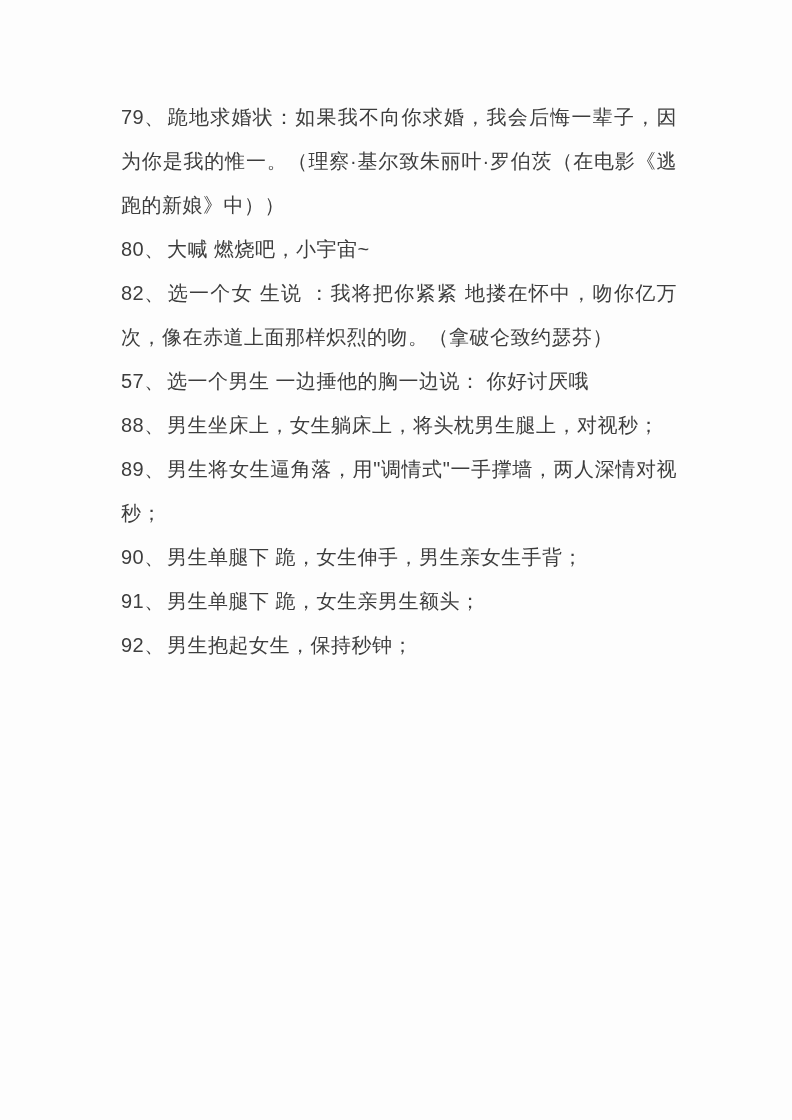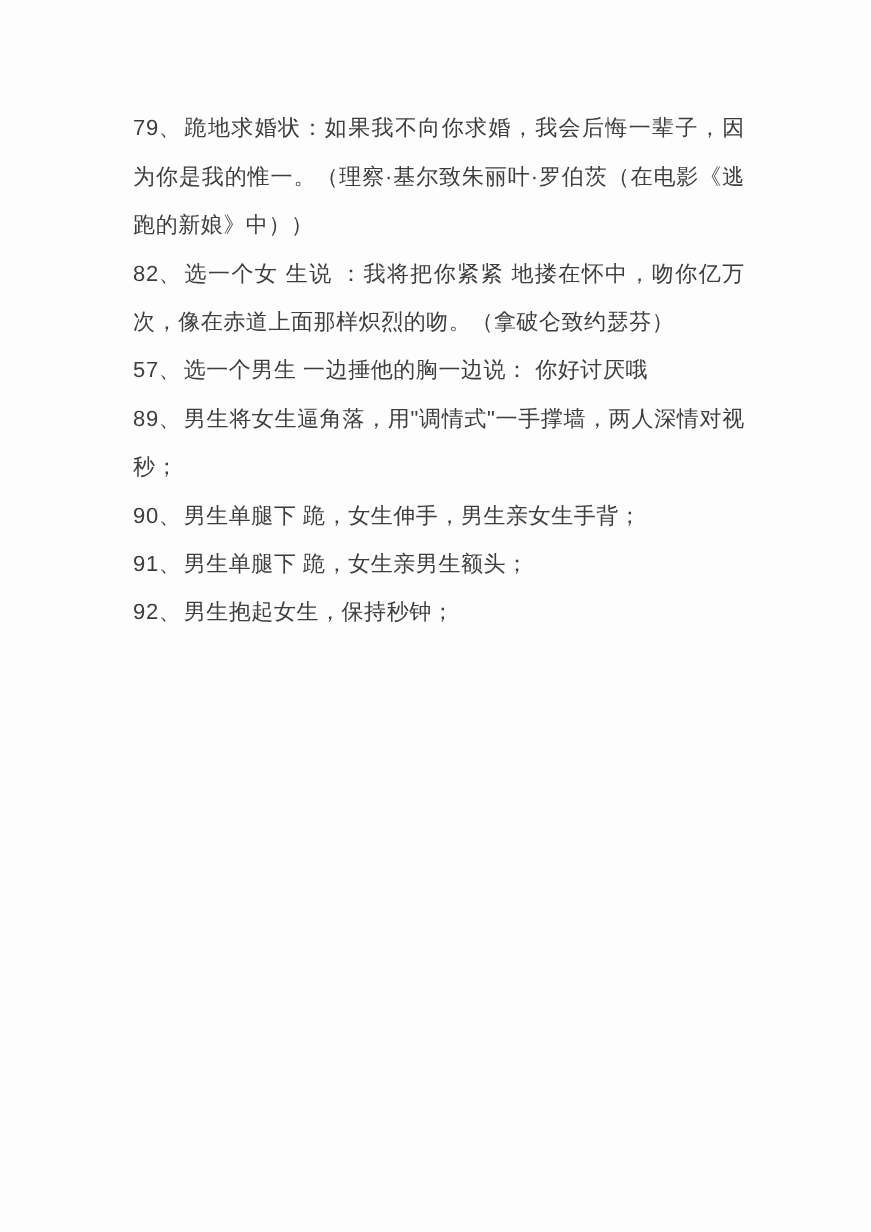--- a/index.html
+++ b/index.html
@@ -35,34 +35,40 @@
 </style>
 </head>
 <body>
 
 <div class="page">
 
   <p class="item">
     <span class="num">79、</span><span>跪地求婚状：如果我不向你求婚，我会后悔一辈子，因为你是我的惟一。（理察·基尔致朱丽叶·罗伯茨（在电影《逃跑的新娘》中））</span>
   </p>
 
+  <p class="item">
+    <span class="num">80、</span><span>大喊 燃烧吧，小宇宙~</span>
+  </p>
 
 
   <p class="item">
     <span class="num">82、</span><span>选一个女 生说 ：我将把你紧紧 地搂在怀中，吻你亿万次，像在赤道上面那样炽烈的吻。（拿破仑致约瑟芬）</span>
   </p>
 
   <p class="item">
     <span class="num">57、</span><span>选一个男生 一边捶他的胸一边说： 你好讨厌哦</span>
   </p>
 
 
 
 
 
+  <p class="item">
+    <span class="num">88、</span><span>男生坐床上，女生躺床上，将头枕男生腿上，对视秒；</span>
+  </p>
 
   <p class="item">
     <span class="num">89、</span><span>男生将女生逼角落，用"调情式"一手撑墙，两人深情对视秒；</span>
   </p>
 
   <p class="item">
     <span class="num">90、</span><span>男生单腿下 跪，女生伸手，男生亲女生手背；</span>
   </p>
 
   <p class="item">

